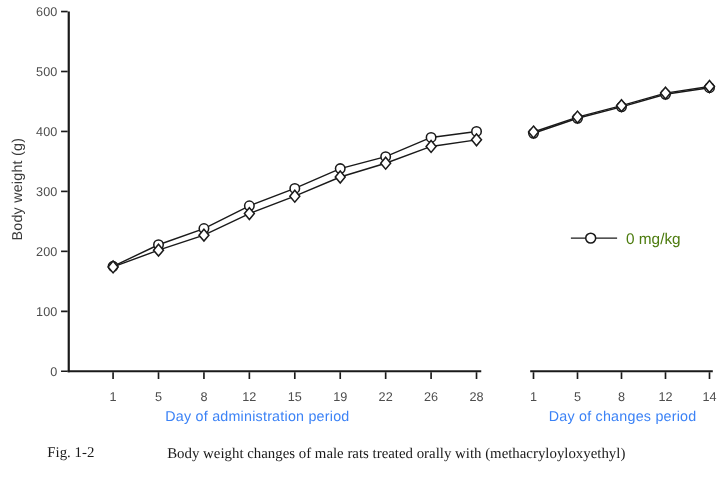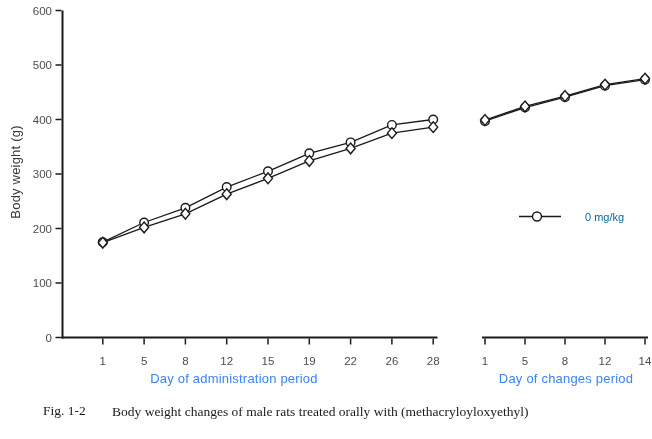--- a/index.html
+++ b/index.html
@@ -19,24 +19,24 @@
     font-size:13px;color:#3b82f6;letter-spacing:0.2px;
   }
   .xlabel-admin{left:234px;}
   .xlabel-recovery{left:566px;}
   .legend{position:absolute;left:518px;top:209px;}
   .legend-item{display:flex;align-items:center;height:15px;}
   .legend-item + .legend-item{margin-top:17px;}
   .legend-item svg{flex:none;}
   .legend-item svg line{stroke:#1a1a1a;stroke-width:1.3;}
   .legend-item svg circle,.legend-item svg path{fill:#fff;stroke:#1a1a1a;stroke-width:1.4;}
-  .legend-label{margin-left:23px;font-size:11px;color:#0369a1;white-space:nowrap;}
+  .legend-label{margin-left:7px;font-size:14px;color:#4d7c0f;white-space:nowrap;}
   .caption{
     position:absolute;left:43px;top:403px;display:flex;
-    font-family:"Liberation Serif",serif;font-size:13.5px;color:#1a1a1a;
+    font-family:"Liberation Serif",serif;font-size:13.5px;color:#1a1a1a;gap:40px;
   }
   .cap-fig{width:69px;flex:none;}
   .cap-body{line-height:17px;}
 </style>
 </head>
 <body>
 
 <div class="figure-root">
 
   <svg id="chart-svg" width="652" height="398">

